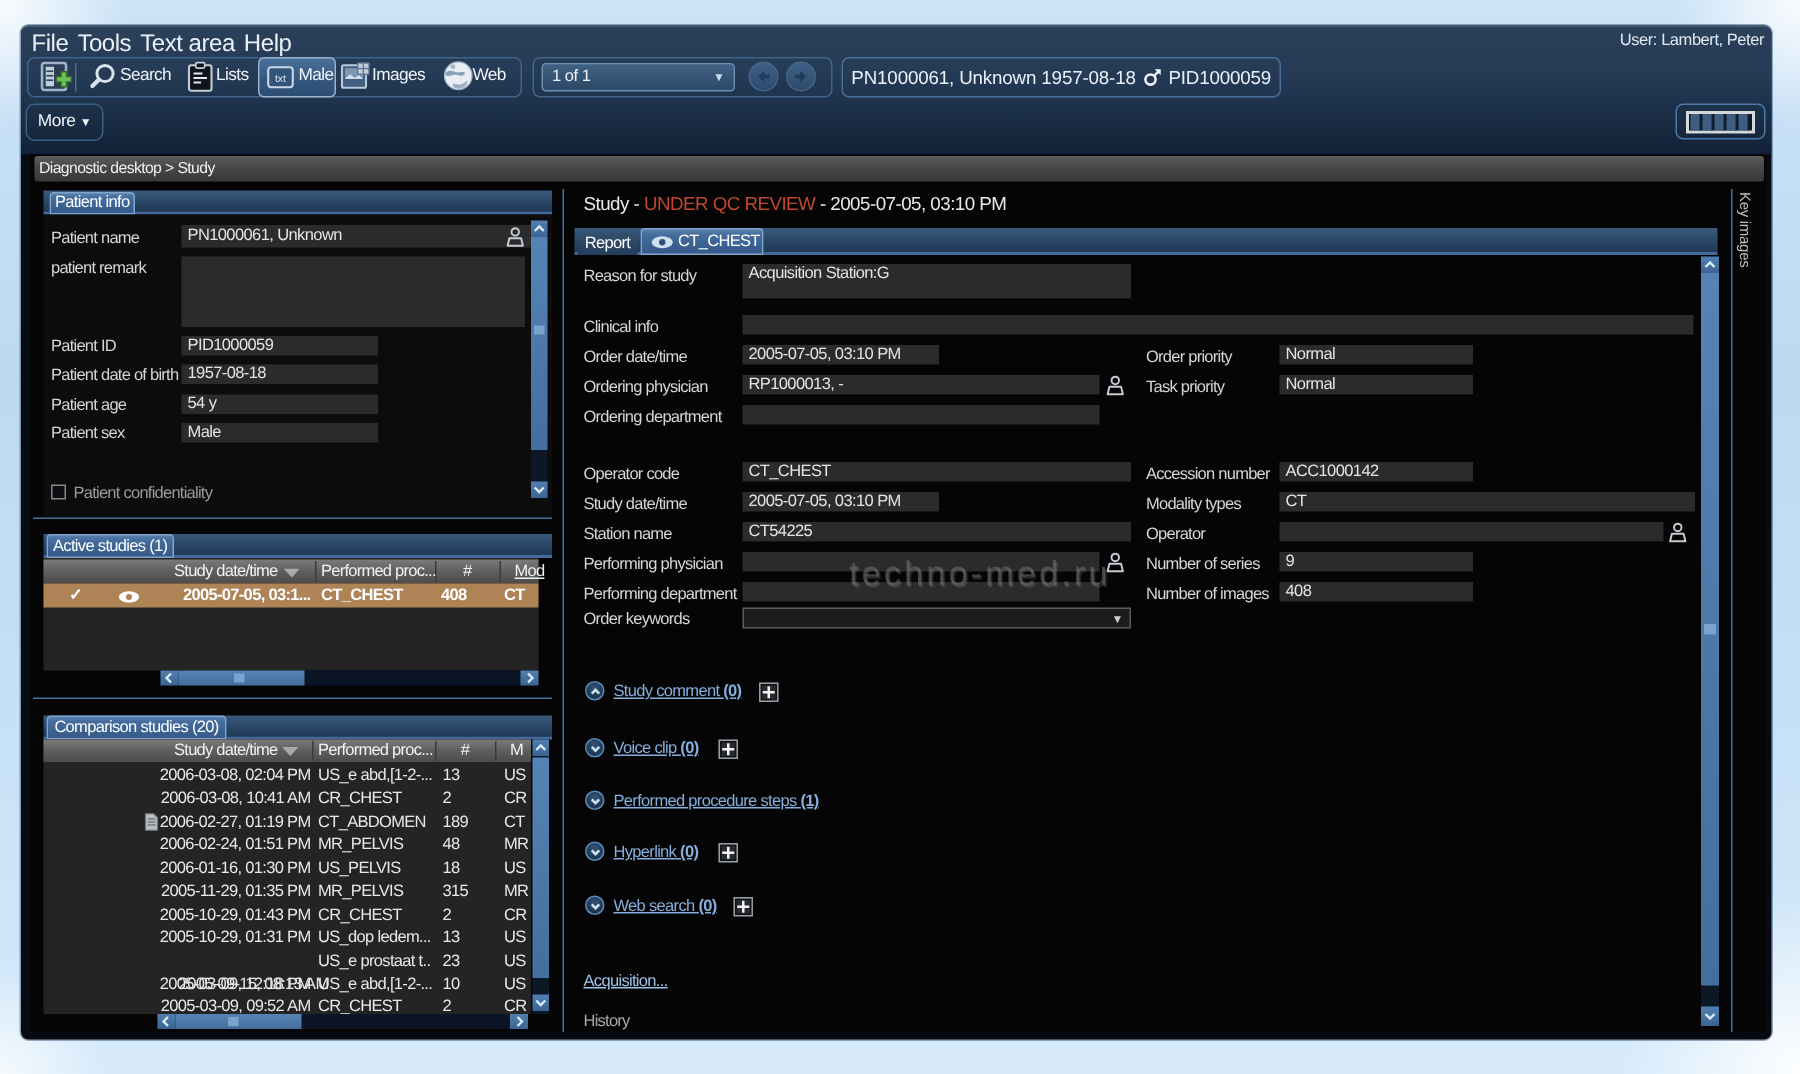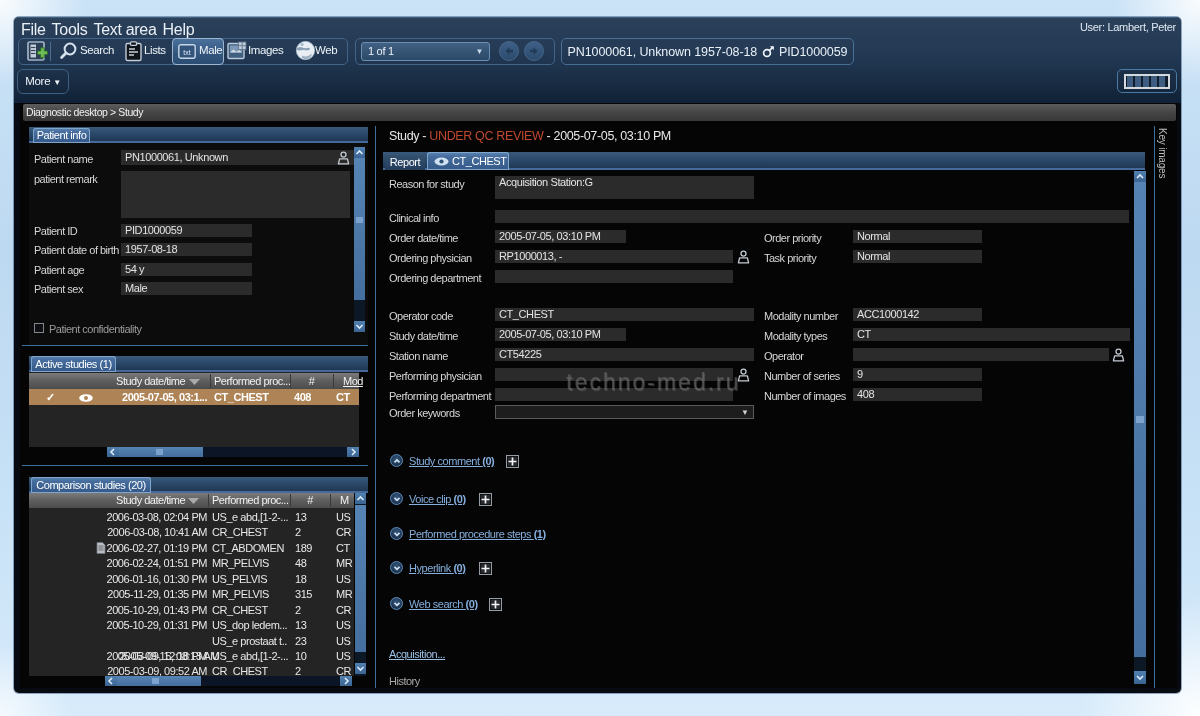--- a/index.html
+++ b/index.html
@@ -376,21 +376,21 @@
 <div class="a lbl" style="left:389px;top:390px;">Performing department</div>
 <div class="a inp" style="left:495px;top:388px;width:238px;height:13px;"></div>
 <div class="a lbl" style="left:389px;top:407px;">Order keywords</div>
 <div class="a" style="left:495px;top:405px;width:259px;height:14px;border:1px solid #5a5a5a;background:#1d1d1d;">
 <span style="position:absolute;right:4px;top:2px;color:#cfcfcf;font-size:8px;">▼</span>
   </div>
 <div class="a lbl" style="left:764px;top:232px;">Order priority</div>
 <div class="a inp" style="left:853px;top:230px;width:129px;height:13px;">Normal</div>
 <div class="a lbl" style="left:764px;top:252px;">Task priority</div>
 <div class="a inp" style="left:853px;top:250px;width:129px;height:13px;">Normal</div>
-<div class="a lbl" style="left:764px;top:310px;">Modality number</div>
+<div class="a lbl" style="left:764px;top:310px;">Accession number</div>
 <div class="a inp" style="left:853px;top:308px;width:129px;height:13px;">ACC1000142</div>
 <div class="a lbl" style="left:764px;top:330px;">Modality types</div>
 <div class="a inp" style="left:853px;top:328px;width:277px;height:13px;">CT</div>
 <div class="a lbl" style="left:764px;top:350px;">Operator</div>
 <div class="a inp" style="left:853px;top:348px;width:256px;height:13px;"></div>
 <svg class="a" style="left:1112px;top:348px;" width="13" height="14" viewBox="0 0 13 14">
     <circle cx="6.5" cy="3.6" r="2.5" fill="none" stroke="#c5ccd3" stroke-width="1.3"></circle>
     <path d="M2.6 7.8 L10.4 7.8 L11.6 12.8 L1.4 12.8 z" fill="none" stroke="#c5ccd3" stroke-width="1.3" stroke-linejoin="round"></path>
   </svg>
 <div class="a lbl" style="left:764px;top:370px;">Number of series</div>

